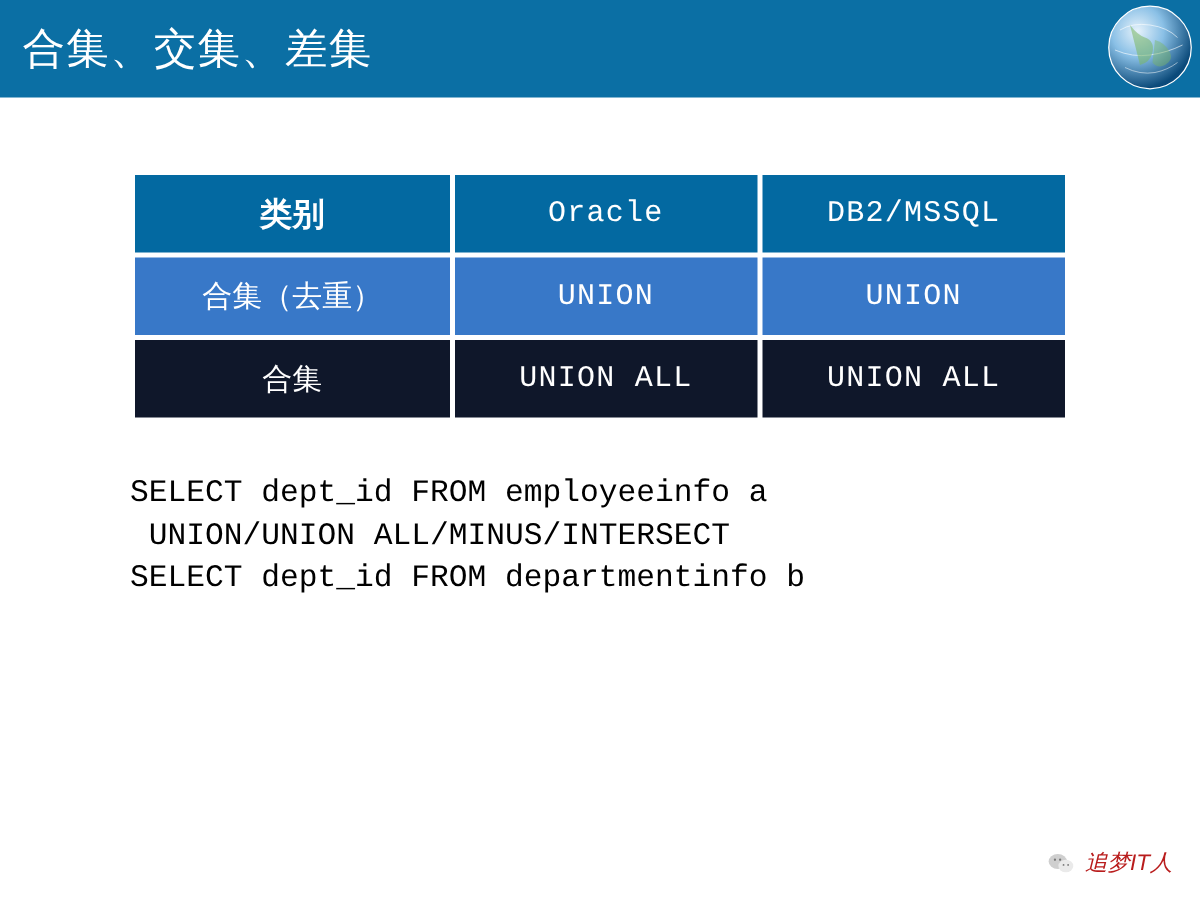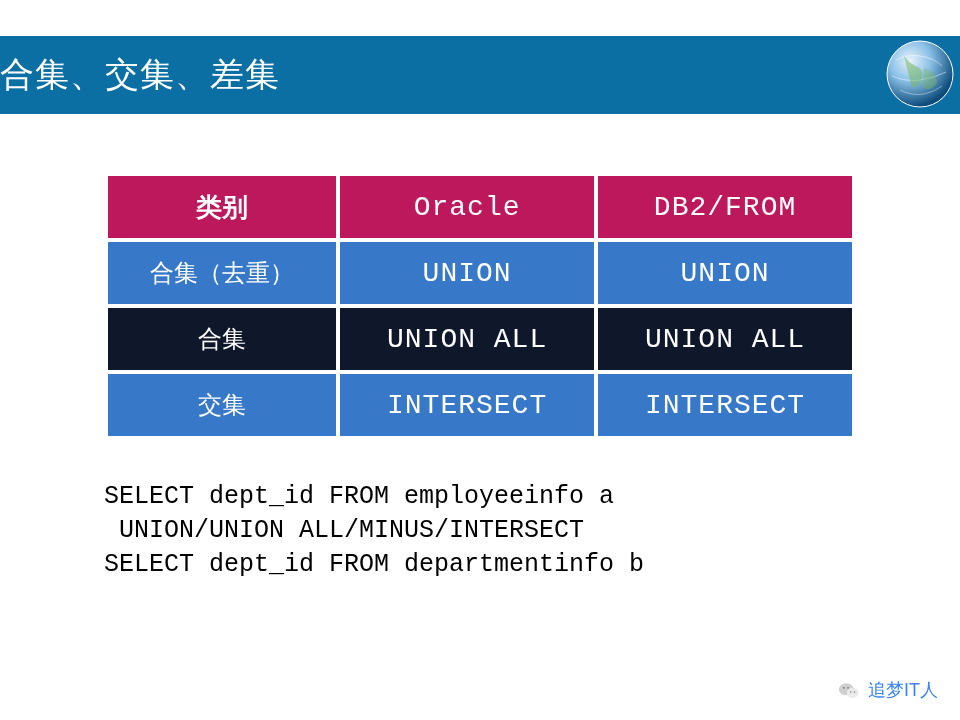--- a/index.html
+++ b/index.html
@@ -10,22 +10,22 @@
       background: #ffffff;
       position: relative;
       overflow: hidden;
     }
     .header {
       width: 100%;
       height: 78px;
       background: #0b6fa4;
       display: flex;
       align-items: center;
+      padding-left: 18px;
       position: relative;
-      margin-top: 36px;
     }
     .header-title {
       color: #ffffff;
       font-size: 34px;
       letter-spacing: 1px;
     }
     .globe {
       position: absolute;
       right: 4px;
       top: 2px;
@@ -40,27 +40,27 @@
       border-collapse: separate;
       border-spacing: 4px;
     }
     .tbl th, .tbl td {
       text-align: center;
       vertical-align: middle;
       height: 62px;
       color: #ffffff;
     }
     .tbl th {
-      background: #be185d;
+      background: #0369a1;
       font-size: 26px;
       font-weight: bold;
     }
     .tbl th.mono, .tbl td.mono {
       font-family: "Courier New", monospace;
-      font-size: 28px;
+      font-size: 24px;
       letter-spacing: 1px;
     }
     .tbl th.mono { font-weight: normal; }
     .tbl .r-odd td { background: #3878c8; }
     .tbl .r-even td { background: #0f172a; }
     .tbl td.label {
       font-size: 24px;
     }
     .code-block {
       margin-top: 40px;
@@ -70,22 +70,23 @@
       color: #000000;
       white-space: pre;
     }
     .watermark {
       position: absolute;
       right: 22px;
       bottom: 18px;
       display: flex;
       align-items: flex-end;
       gap: 8px;
-      color: #3b82f6;
+      color: #b91c1c;
       font-size: 18px;
+      font-style: italic;
     }
     .wm-icon {
       display: inline-block;
       width: 22px;
       height: 22px;
     }
   </style>
 </head>
 <body>
 
@@ -110,38 +111,33 @@
   </div>
 </div>
 
 <div class="main">
 
   <table class="tbl">
     <thead>
       <tr>
         <th>类别</th>
         <th class="mono">Oracle</th>
-        <th class="mono">DB2/FROM</th>
+        <th class="mono">DB2/MSSQL</th>
       </tr>
     </thead>
     <tbody>
       <tr class="r-odd">
         <td class="label">合集（去重）</td>
         <td class="mono">UNION</td>
         <td class="mono">UNION</td>
       </tr>
       <tr class="r-even">
         <td class="label">合集</td>
         <td class="mono">UNION ALL</td>
         <td class="mono">UNION ALL</td>
-      </tr>
-      <tr class="r-odd">
-        <td class="label">交集</td>
-        <td class="mono">INTERSECT</td>
-        <td class="mono">INTERSECT</td>
       </tr>
     </tbody>
   </table>
 
   <div class="code-block"><span>SELECT dept_id FROM employeeinfo a</span>
 <span> UNION/UNION ALL/MINUS/INTERSECT</span>
 <span>SELECT dept_id FROM departmentinfo b</span></div>
 
 </div>
 

